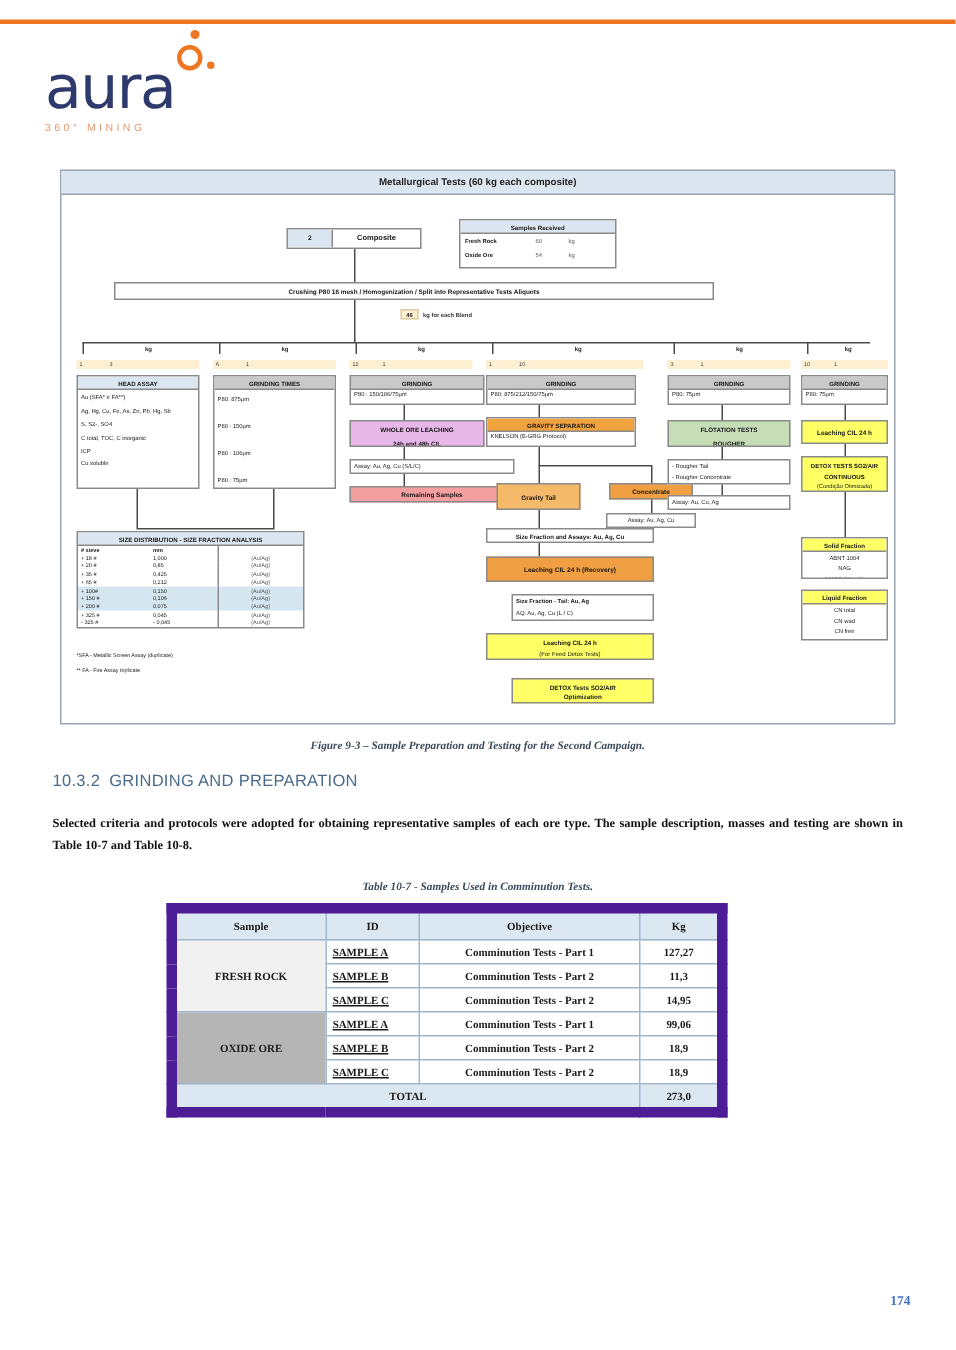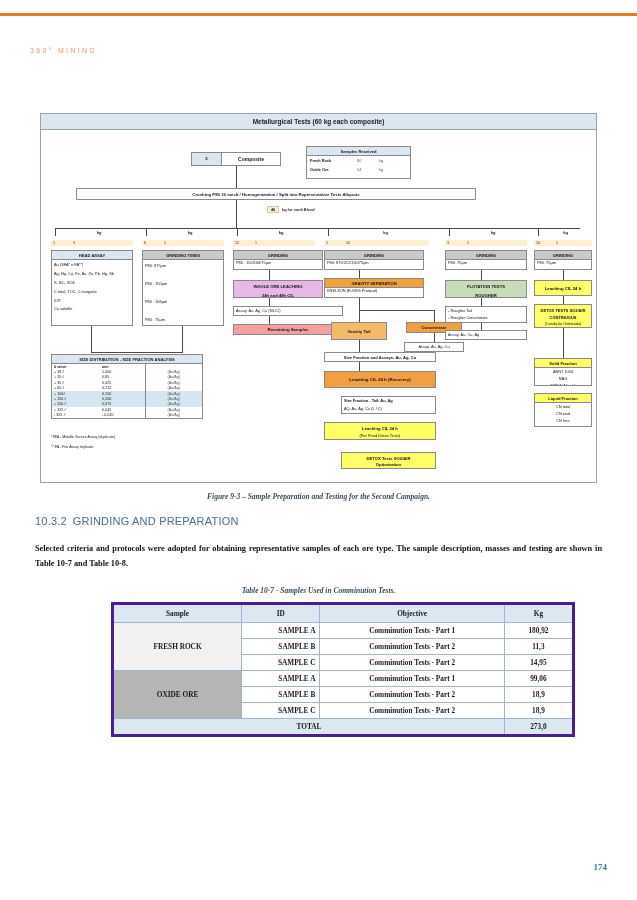--- a/index.html
+++ b/index.html
@@ -121,51 +121,57 @@
   }
   .h3 .num { margin-right:6px; }
   .para {
     position:absolute; left:35px; top:541px; width:567px;
     font-size:8.3px; line-height:15px; color:#111; text-align:justify;
     font-family:"Liberation Serif", serif; font-weight:bold;
   }
 
   
   .tbl {
-    position:absolute; left:111px; top:602px; width:464px;
+    position:absolute; left:111px; top:602px; width:374px;
     border-collapse:collapse; font-size:7.3px;
-    border:3px solid #4c1d95;
+    border:7px solid #4c1d95;
     font-family:"Liberation Serif", serif; font-weight:bold;
   }
   .tbl th, .tbl td { border:1px solid #9fb6cd; padding:3px 4px; }
   .tbl thead th {
     background:#dbe8f2; text-align:center; font-weight:bold; color:#1a1a1a;
     padding:4px;
   }
   .tbl td.grp { text-align:center; font-weight:bold; vertical-align:middle; }
   .tbl td.grp-fresh { background:#f1f1f1; }
   .tbl td.grp-oxide { background:#b5b5b5; }
-  .tbl td.id { text-align:right; }
+  .tbl td.id { text-align:left;text-decoration:underline; }
   .tbl td.obj { text-align:center; }
   .tbl td.kg { text-align:center; }
   .tbl tfoot td { background:#dbe8f2; text-align:center; font-weight:bold; }
 
   .pageno {
     position:absolute; right:30px; top:862px;
     font-size:9px; font-weight:bold; color:#4472c4;
     font-family:"Liberation Serif", serif;
   }
 </style>
 </head>
 <body>
 
 <div class="top-rule"></div>
 
 <div class="header">
   <div class="logo">
+    <div style="position:relative;">
+      <span class="logo-word">aura</span>
+      <span class="logo-dot-o"></span>
+      <span class="logo-dot-small"></span>
+      <span class="logo-dot-period"></span>
+    </div>
     <div class="logo-tag">360° MINING</div>
   </div>
 
 </div>
 
 <div class="figure">
   <div class="fig-title">Metallurgical Tests (60 kg each composite)</div>
   <div class="fig-body">
 
     <div class="bx" style="left:150px; top:22px; width:90px; height:14px;">
@@ -444,21 +450,21 @@
       <th style="width:17%;margin-left:12px;">ID</th>
       <th style="width:40%;">Objective</th>
       <th style="width:15%;">Kg</th>
     </tr>
   </thead>
   <tbody>
     <tr>
       <td class="grp grp-fresh" rowspan="3">FRESH ROCK</td>
       <td class="id">SAMPLE A</td>
       <td class="obj">Comminution Tests - Part 1</td>
-      <td class="kg">180,92</td>
+      <td class="kg">127,27</td>
     </tr>
     <tr>
       <td class="id">SAMPLE B</td>
       <td class="obj">Comminution Tests - Part 2</td>
       <td class="kg">11,3</td>
     </tr>
     <tr>
       <td class="id">SAMPLE C</td>
       <td class="obj">Comminution Tests - Part 2</td>
       <td class="kg">14,95</td>

